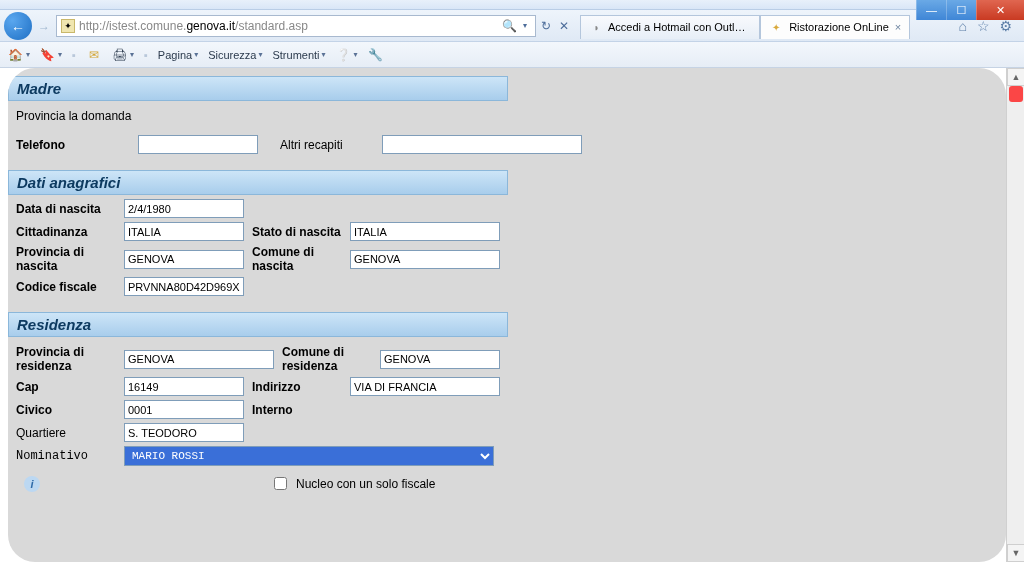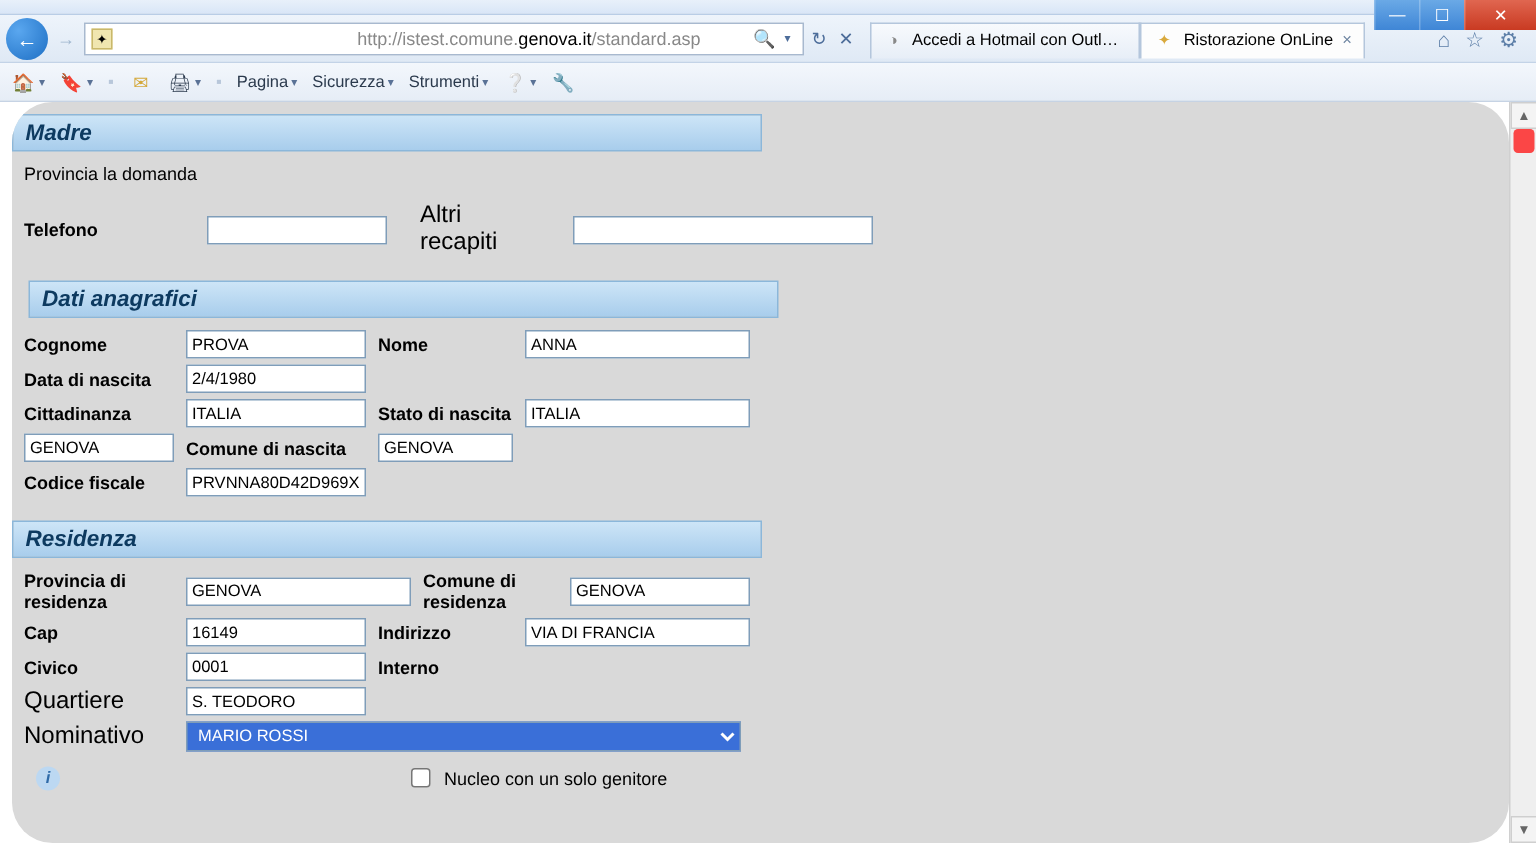--- a/index.html
+++ b/index.html
@@ -12,21 +12,21 @@
   .win-btn { width: 30px; height: 20px; display: flex; align-items: center; justify-content: center; font-size: 11px; color: #fff; border-left: 1px solid rgba(255,255,255,0.25); }
   .win-min, .win-max { background: linear-gradient(to bottom, #6aa9e6, #3f86d6); }
   .win-close { background: linear-gradient(to bottom, #e06650, #c93a22); width: 48px; }
 
   
   .nav-bar { height: 32px; background: linear-gradient(to bottom, #eef4fb, #dfe9f5); border-bottom: 1px solid #c3d3e7; display: flex; align-items: center; padding: 0 4px; gap: 2px; }
   .nav-back { width: 28px; height: 28px; border-radius: 50%; background: radial-gradient(circle at 30% 30%, #5aa7ef, #1e6fc4); display: flex; align-items: center; justify-content: center; color: #fff; font-size: 14px; font-weight: bold; }
   .nav-fwd { width: 20px; height: 24px; display: flex; align-items: center; justify-content: center; color: #9fb6ce; font-size: 12px; }
   .addr-wrap { flex: 0 0 480px; height: 22px; background: #fff; border: 1px solid #a8b9cf; display: flex; align-items: center; padding: 0 4px; gap: 4px; }
   .addr-icon { width: 14px; height: 14px; background: #f0e6b0; border: 1px solid #c9b86b; display:flex; align-items:center; justify-content:center; font-size:9px; }
-  .addr-text { flex: 1; font-size: 12px; color: #000; white-space: nowrap; overflow: hidden; text-align: right; }
+  .addr-text { flex: 1; font-size: 12px; color: #000; white-space: nowrap; overflow: hidden; }
   .addr-text .dim { color: #888; }
   .addr-search { width: 60px; display:flex; align-items:center; justify-content:flex-end; gap:6px; padding-right:4px; }
   .tabs-strip { flex: 1; height: 26px; display: flex; align-items: flex-end; margin-left: 6px; gap: 0; }
   .tab { height: 24px; background: linear-gradient(to bottom, #f8fafd, #e7eef7); border: 1px solid #b4c6dc; border-bottom: none; display: flex; align-items: center; padding: 0 8px; gap: 6px; font-size: 11px; max-width: 180px; }
   .tab.active { background: #fdfdfd; }
   .tab .favicon { width: 14px; height: 14px; display: inline-flex; align-items: center; justify-content: center; font-size: 10px; }
   .tab .tab-label { white-space: nowrap; overflow: hidden; text-overflow: ellipsis; }
   .tab .tab-x { color: #6e85a1; font-size: 11px; }
   .nav-right-icons { width: 80px; display:flex; align-items:center; justify-content:flex-end; gap:10px; padding-right:8px; color:#5d7fa8; font-size:14px; }
 
@@ -43,21 +43,21 @@
   .scroll-track { position:absolute; right:0; top:0; bottom:0; width:18px; background:#efefef; border-left:1px solid #d0d0d0; }
   .scroll-up, .scroll-down { position:absolute; left:0; width:18px; height:18px; background:#f4f4f4; border:1px solid #cfcfcf; display:flex; align-items:center; justify-content:center; font-size:9px; color:#666; }
   .scroll-up { top:0; } .scroll-down { bottom:0; }
   .scroll-thumb { position:absolute; left:2px; width:14px; top:18px; height:16px; background:#fb4646; border-radius:3px; }
 
   .section-header { background: linear-gradient(to bottom, #cde5f7, #a8cdec); border:1px solid #8bb7da; padding:3px 8px; font-size:15px; font-style: italic; font-weight:bold; color:#0d3a60; width: 500px; margin: 4px 0 2px 0; }
   .plain-line { padding: 6px 8px 10px 8px; font-size: 12px; color:#000; }
   .form-grid { display: grid; grid-template-columns: 100px 120px 90px 150px; gap: 6px 8px; padding: 2px 8px; align-items: center; }
   .form-grid2 { display: grid; grid-template-columns: 100px 120px 90px 150px; gap: 6px 8px; padding: 2px 8px; align-items: center; }
   .lbl { font-size: 12px; font-weight: bold; color:#000; }
-  .lbl-sm { font-size:16px; color:#000; }
+  .lbl-sm { font-size:12px; color:#000; }
   input.txt, select.sel { width: 100%; font-size:11px; padding:1px 3px; border:1px solid #7f9db9; background:#fff; height:19px; font-family:inherit; }
   select.sel { background:#3a6fd8; color:#fff; height:20px; }
   .checkbox-row { display:flex; align-items:center; gap:6px; padding:4px 8px; margin-left:220px;}
   .info-ico { width:16px; height:16px; border-radius:50%; background:#bcd8f2; color:#2e6aa8; font-weight:bold; font-style:italic; display:inline-flex; align-items:center; justify-content:center; font-size:11px; margin-left:8px;}
 </style>
 </head>
 <body>
 
 <div class="win-title">
   <div class="win-btns">
@@ -147,44 +147,39 @@
     <div class="section-header">Madre</div>
     <div class="plain-line">Provincia la domanda</div>
 
     <div class="form-grid" style="grid-template-columns:100px 120px 80px 200px;gap:22px;">
       <span class="lbl">Telefono</span>
       <input class="txt" value="" style="">
       <span class="lbl-sm">Altri recapiti</span>
       <input class="txt" value="" style="">
     </div>
 
-    <div class="section-header" style="margin-top:14px;margin-left:11px;">Dati anagrafici</div>
-
-    <div class="form-grid2" style="margin-top:6px;">
-      <span class="lbl">Cognome</span>
-      <input class="txt" value="PROVA" style="">
-      <span class="lbl">Nome</span>
-      <input class="txt" value="ANNA" style="">
-    </div>
+    <div class="section-header" style="margin-top:14px;">Dati anagrafici</div>
+
 
     <div class="form-grid2">
       <span class="lbl">Data di nascita</span>
       <input class="txt" value="2/4/1980" style="">
       <span></span>
         <span></span>
     </div>
 
     <div class="form-grid2">
       <span class="lbl">Cittadinanza</span>
       <input class="txt" value="ITALIA" style="">
       <span class="lbl">Stato di nascita</span>
       <input class="txt" value="ITALIA" style="">
     </div>
 
     <div class="form-grid2">
+      <span class="lbl">Provincia di nascita</span>
       <input class="txt" value="GENOVA" style="">
       <span class="lbl">Comune di nascita</span>
       <input class="txt" value="GENOVA" style="">
     </div>
 
     <div class="form-grid2">
       <span class="lbl">Codice fiscale</span>
       <input class="txt" value="PRVNNA80D42D969X" style="">
       <span></span>
         <span></span>
@@ -213,32 +208,32 @@
     </div>
 
     <div class="form-grid2">
       <span class="lbl-sm">Quartiere</span>
       <input class="txt" value="S. TEODORO" style="">
       <span></span>
         <span></span>
     </div>
 
 
-    <div class="form-grid2" style="grid-template-columns:100px 370px;">
+    <div class="form-grid2" style="grid-template-columns:100px 370px;font-family:Liberation Mono, monospace;">
       <span class="lbl-sm">Nominativo</span>
       <select class="sel">
         <option selected="">MARIO ROSSI</option>
       </select>
     </div>
 
     <div style="display:flex; align-items:center; gap:12px; padding:2px 8px;">
       <span class="info-ico">i</span>
       <div class="checkbox-row" style="margin-left:210px;">
         <input type="checkbox" style="">
-        <span>Nucleo con un solo genitore</span>
+        <span>Nucleo con un solo fiscale</span>
       </div>
     </div>
 
   </div>
 
   <div class="scroll-track">
     <div class="scroll-up">▲</div>
     <div class="scroll-thumb"></div>
     <div class="scroll-down">▼</div>
   </div>

